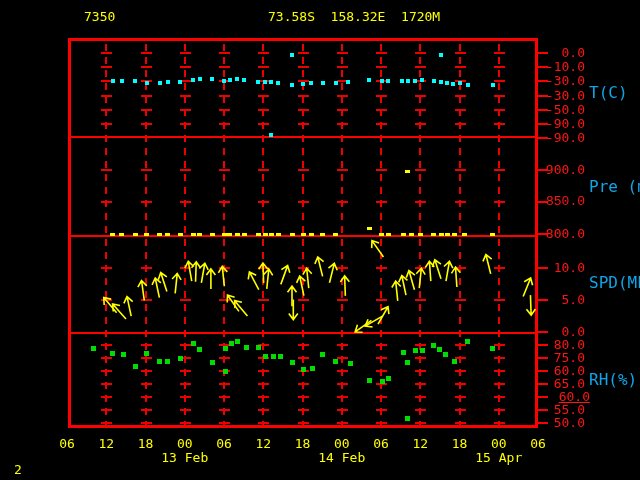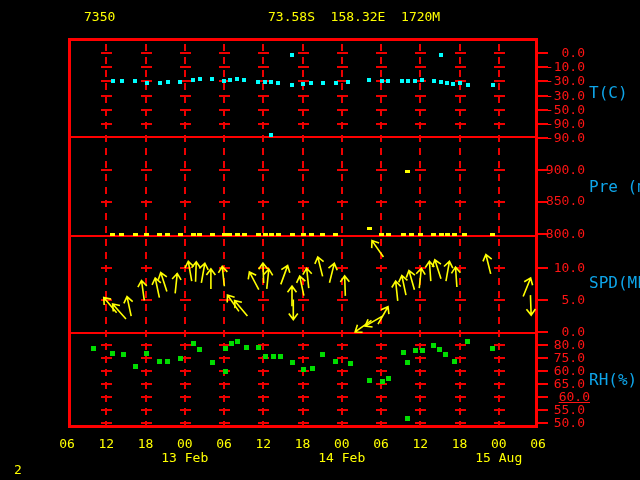--- a/index.html
+++ b/index.html
@@ -284,21 +284,21 @@
       <div class="hourlab mono" style="left: 248.25px; top: 437px;">12</div>
       <div class="hourlab mono" style="left: 287.5px; top: 437px;">18</div>
       <div class="hourlab mono" style="left: 326.75px; top: 437px;">00</div>
       <div class="hourlab mono" style="left: 366px; top: 437px;">06</div>
       <div class="hourlab mono" style="left: 405.25px; top: 437px;">12</div>
       <div class="hourlab mono" style="left: 444.5px; top: 437px;">18</div>
       <div class="hourlab mono" style="left: 483.75px; top: 437px;">00</div>
       <div class="hourlab mono" style="left: 523px; top: 437px;">06</div>
       <div class="datelab mono" style="left: 153.75px; top: 451px;">13 Feb</div>
       <div class="datelab mono" style="left: 310.75px; top: 451px;">14 Feb</div>
-      <div class="datelab mono" style="left: 467.75px; top: 451px;">15 Aug</div>
+      <div class="datelab mono" style="left: 467.75px; top: 451px;">15 Apr</div>
       <div class="dot" style="left: 110.792px; top: 79.05px; width: 4px; height: 4px; background: rgb(0, 255, 255);"></div>
       <div class="dot" style="left: 119.95px; top: 79.05px; width: 4px; height: 4px; background: rgb(0, 255, 255);"></div>
       <div class="dot" style="left: 133.033px; top: 79.05px; width: 4px; height: 4px; background: rgb(0, 255, 255);"></div>
       <div class="dot" style="left: 144.808px; top: 81.0333px; width: 4px; height: 4px; background: rgb(0, 255, 255);"></div>
       <div class="dot" style="left: 157.892px; top: 81.0333px; width: 4px; height: 4px; background: rgb(0, 255, 255);"></div>
       <div class="dot" style="left: 165.742px; top: 80.0417px; width: 4px; height: 4px; background: rgb(0, 255, 255);"></div>
       <div class="dot" style="left: 178.171px; top: 80.0417px; width: 4px; height: 4px; background: rgb(0, 255, 255);"></div>
       <div class="dot" style="left: 191.254px; top: 78.0583px; width: 4px; height: 4px; background: rgb(0, 255, 255);"></div>
       <div class="dot" style="left: 197.796px; top: 77.0667px; width: 4px; height: 4px; background: rgb(0, 255, 255);"></div>
       <div class="dot" style="left: 210.225px; top: 77.0667px; width: 4px; height: 4px; background: rgb(0, 255, 255);"></div>

